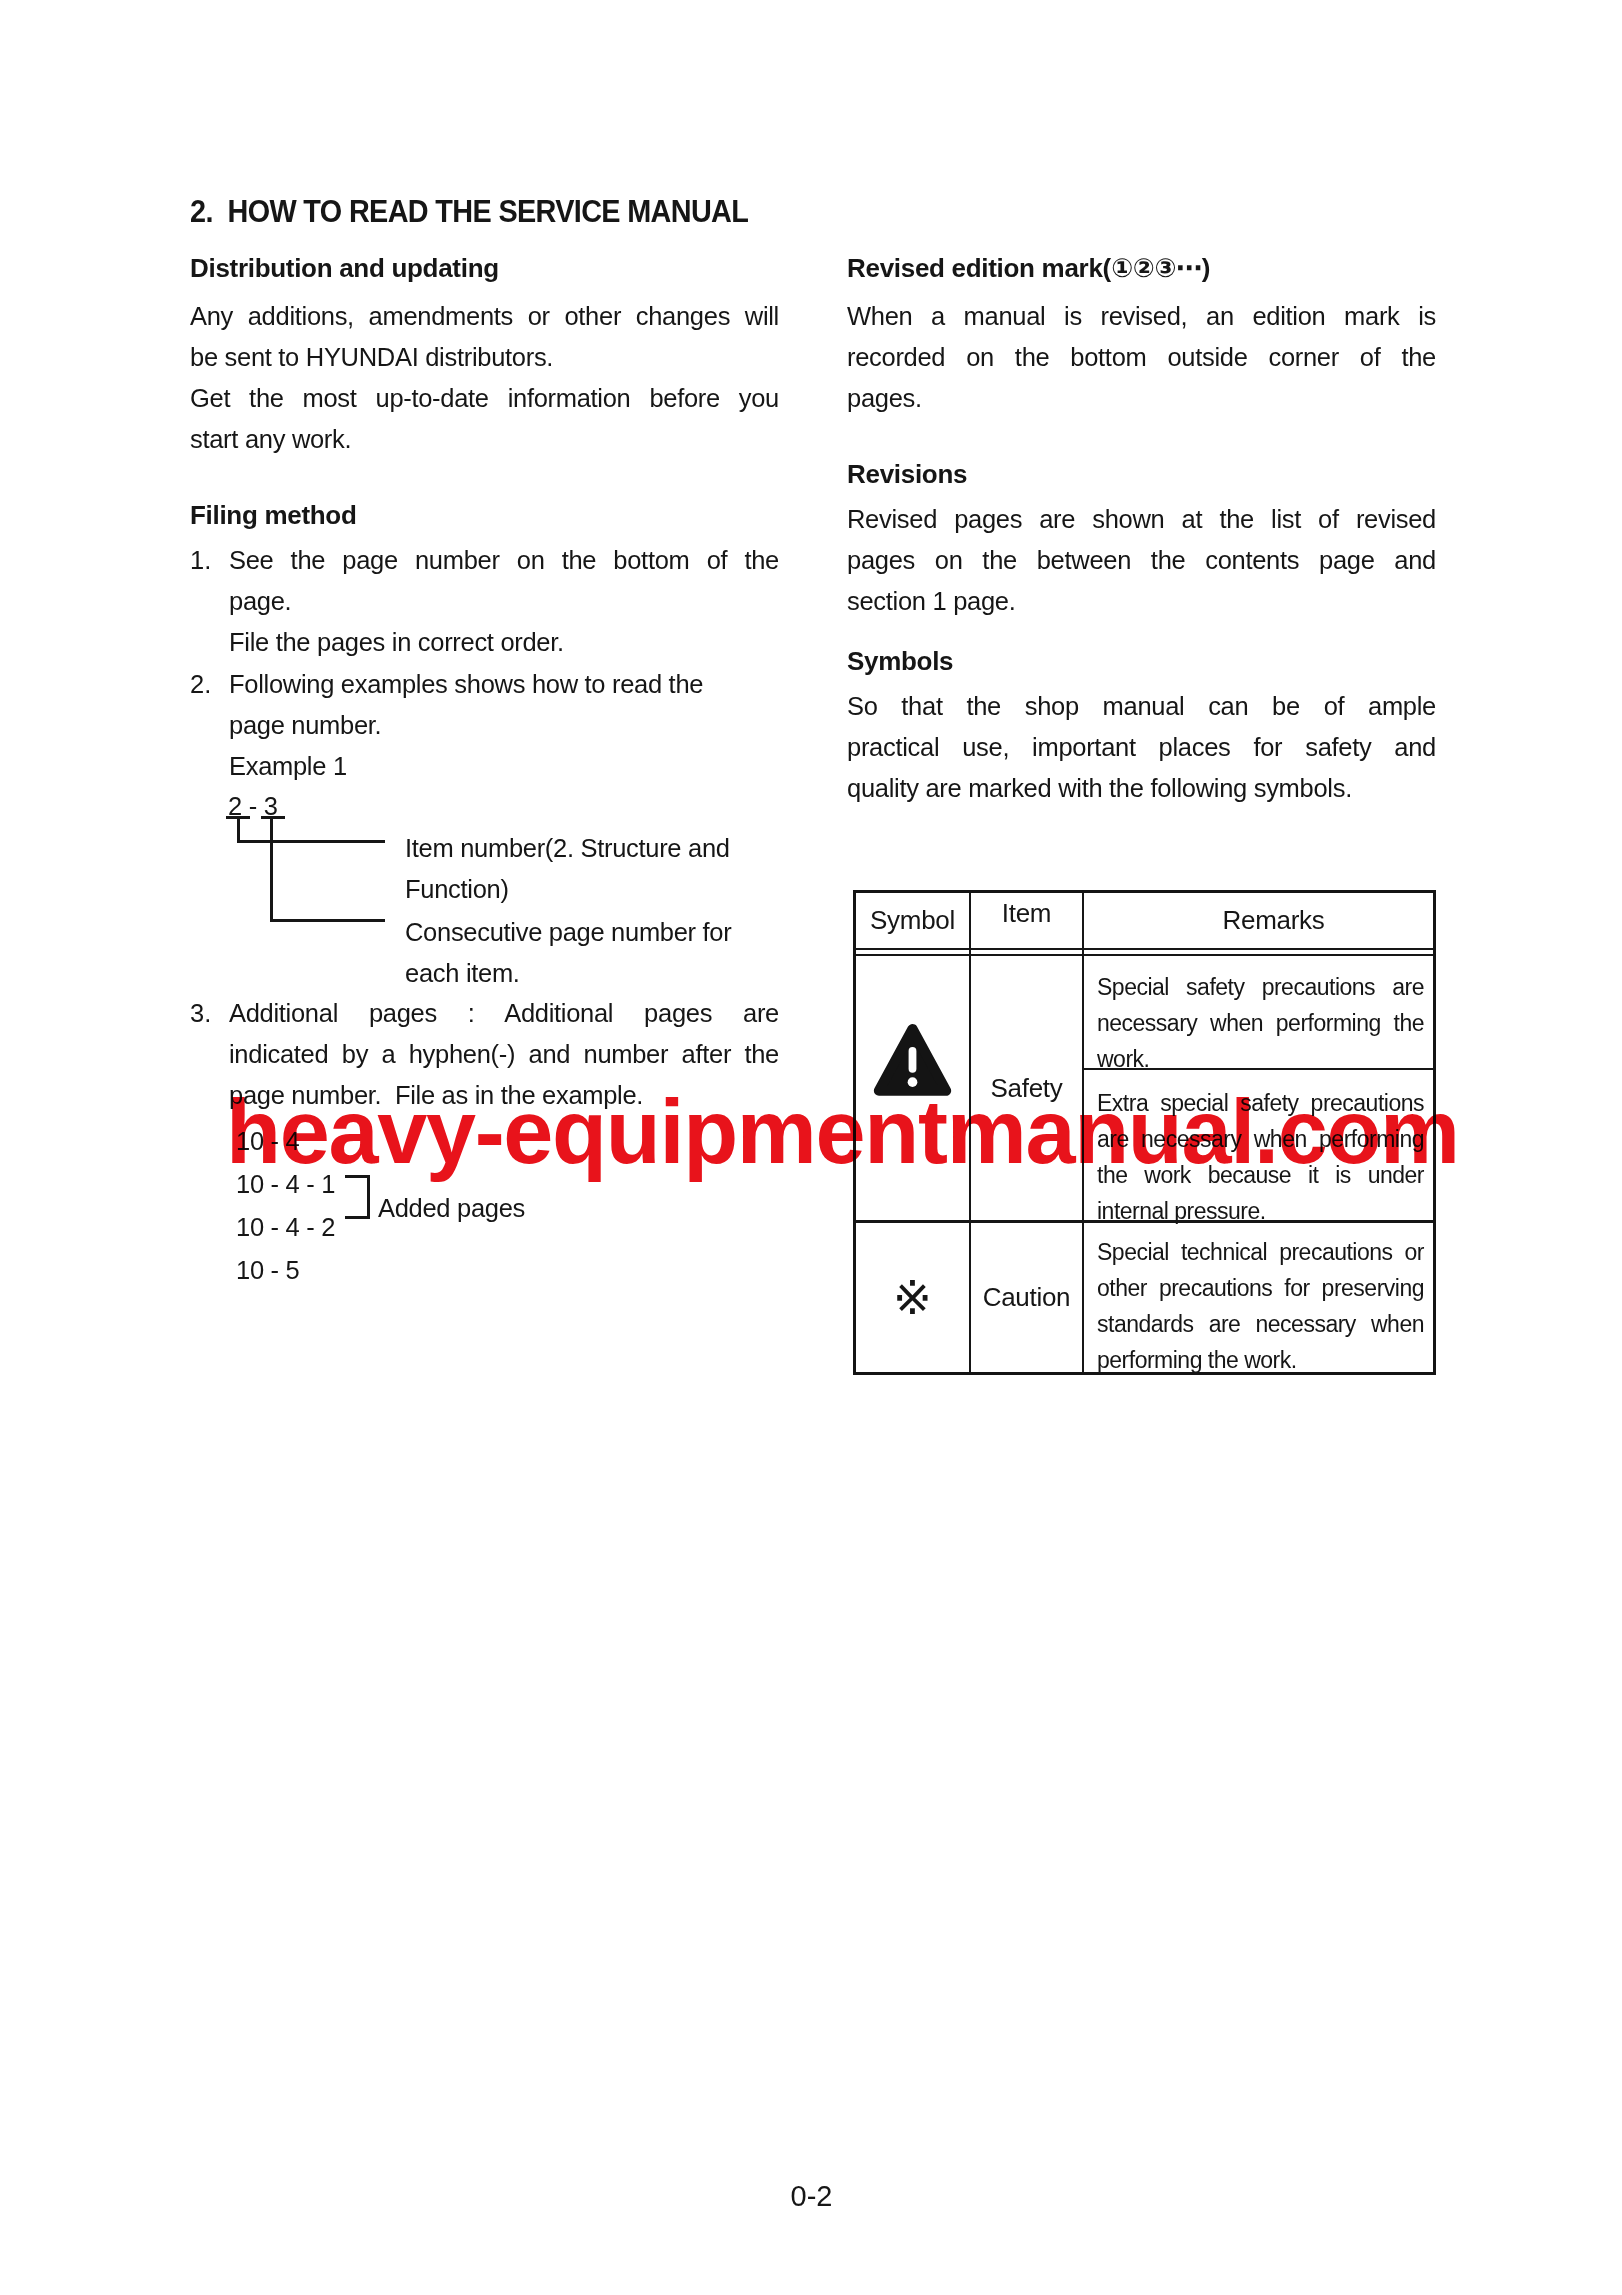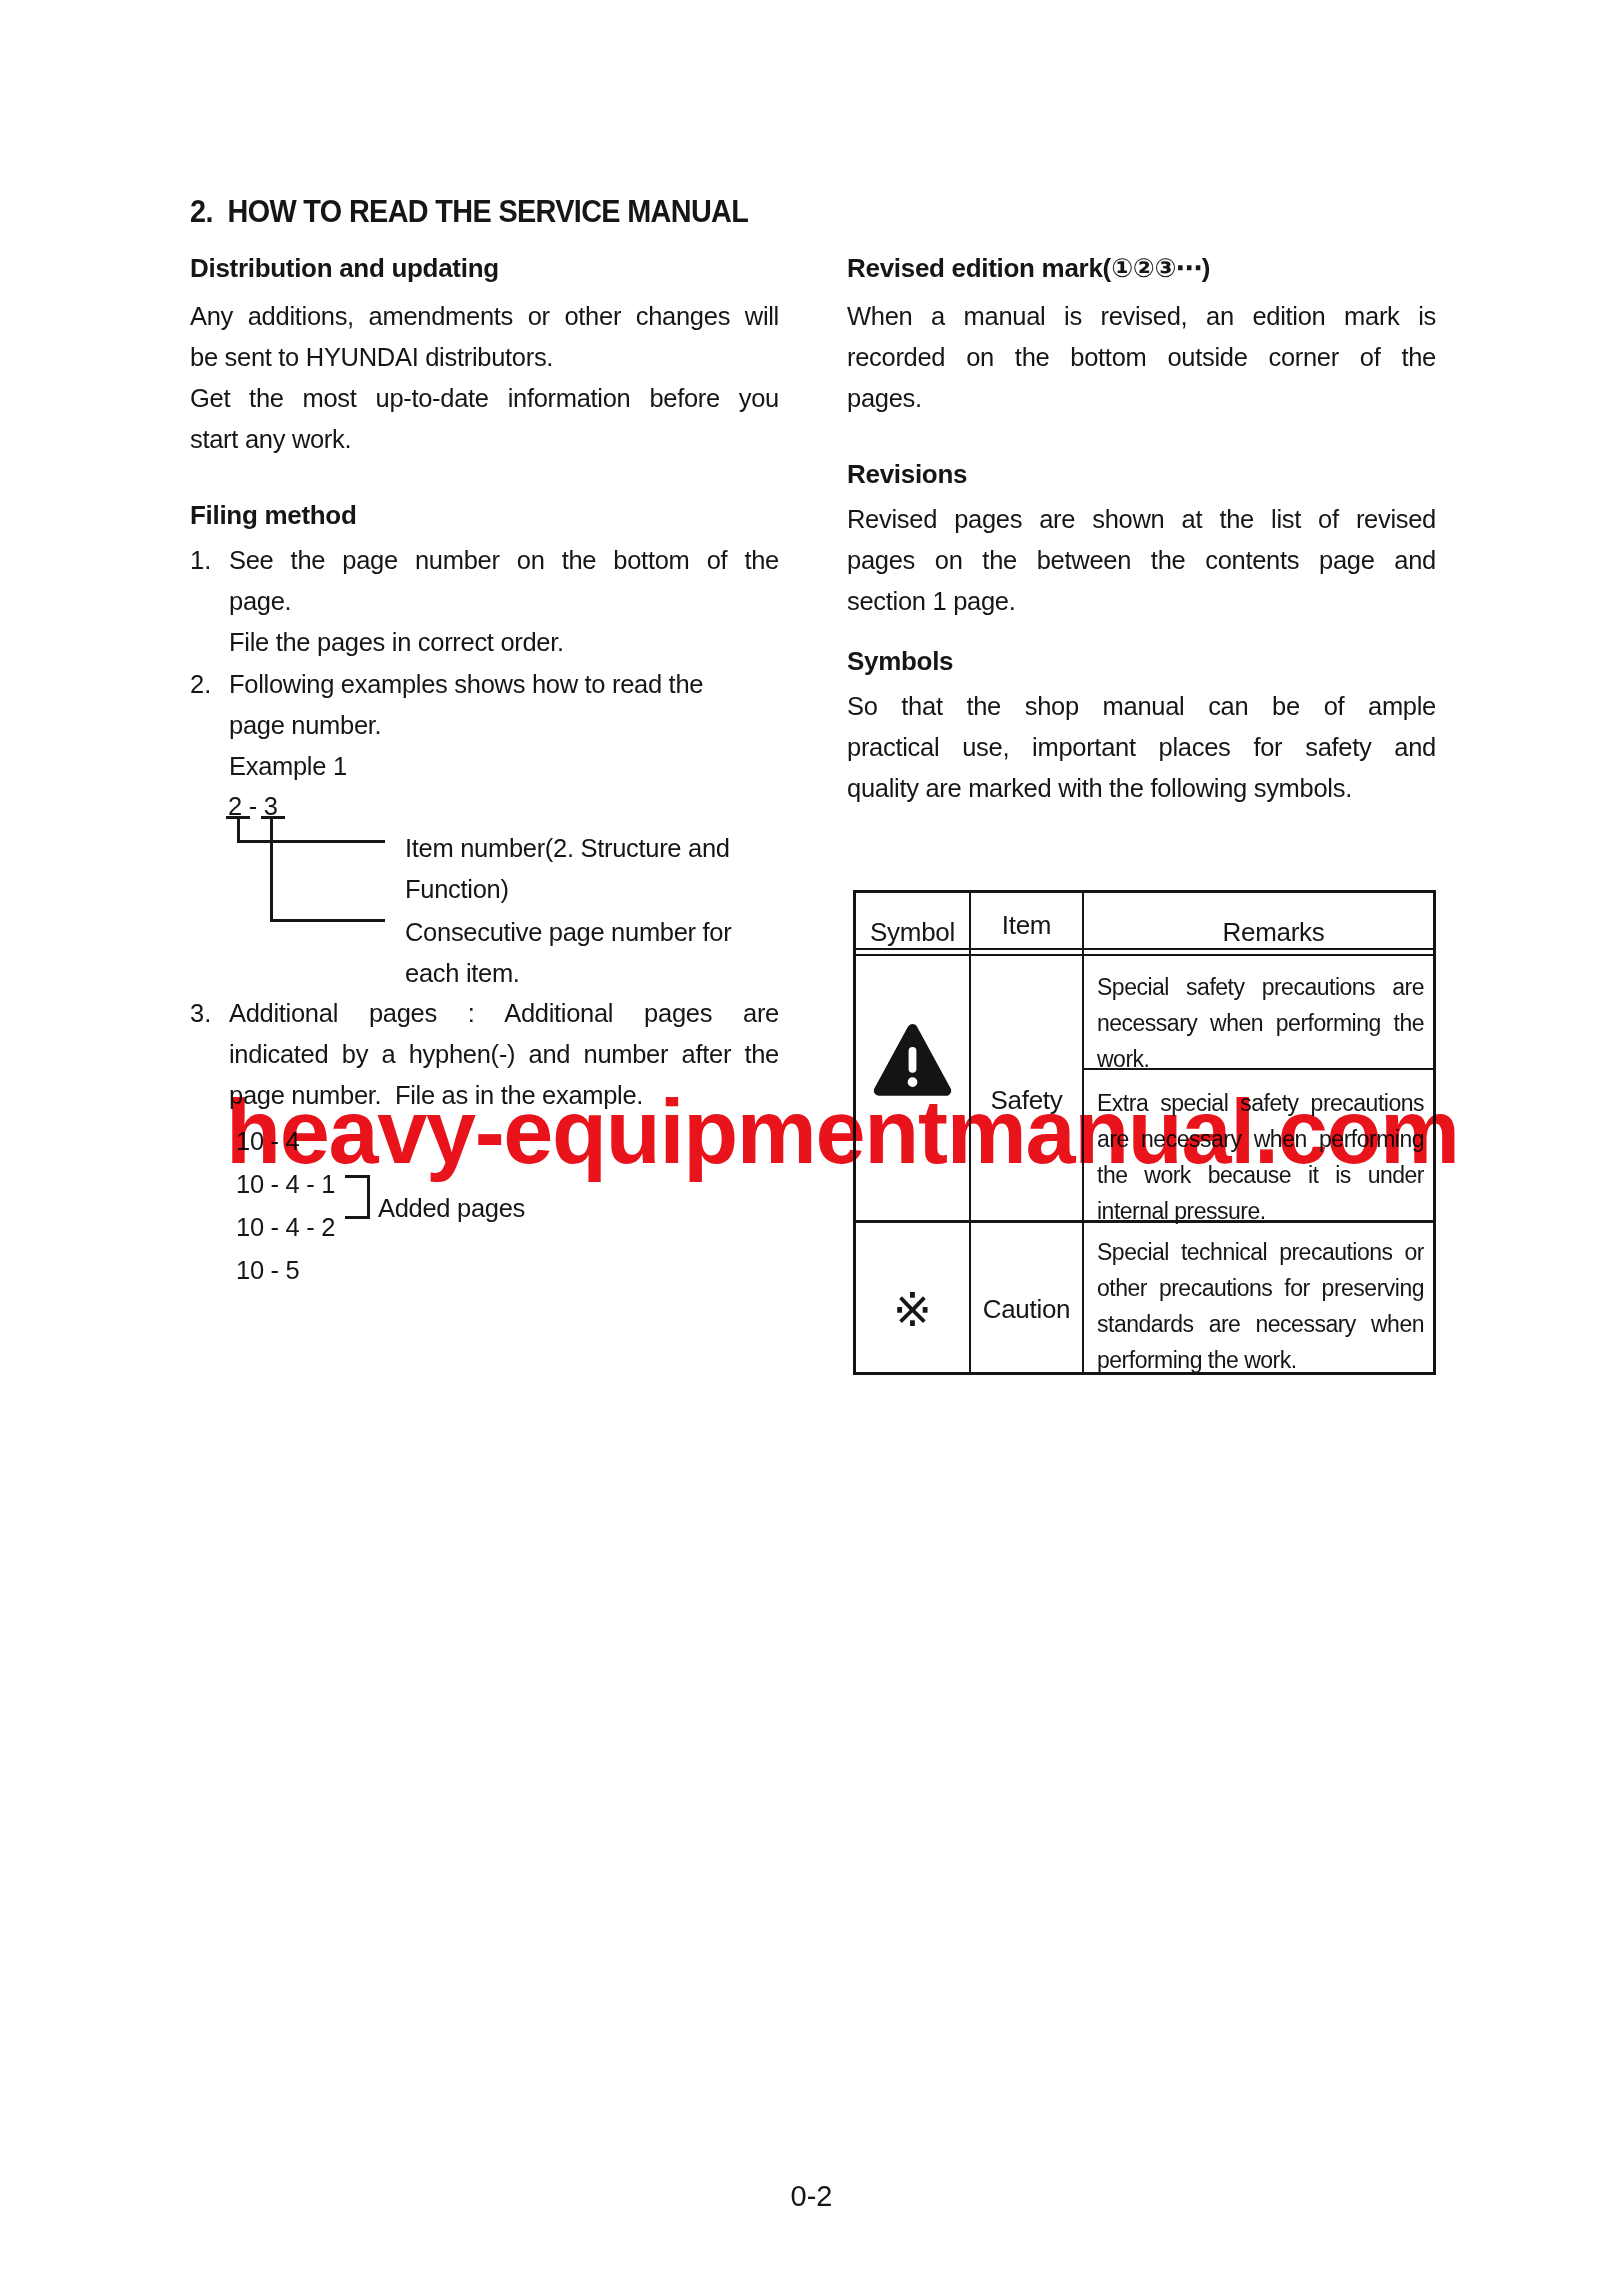--- a/index.html
+++ b/index.html
@@ -11,21 +11,21 @@
   .head{font-size:26px;font-weight:bold;letter-spacing:-0.3px;height:33px;line-height:33px;white-space:pre;}
   .blk{font-size:25.5px;letter-spacing:-0.3px;}
   .blk .ln{height:41px;line-height:41px;}
   .j{text-align:justify;text-align-last:justify;}
   .pre{white-space:pre-wrap;}
   .marker{font-size:25.5px;height:41px;line-height:41px;}
   .dline{background:#161616;}
   .pages .ln{height:43px;line-height:43px;}
   
   .stable{border:3.3px solid #141414;}
-  .stable .cellc{display:flex;align-items:center;justify-content:center;text-align:left;margin-top:12px;}
+  .stable .cellc{display:flex;align-items:center;justify-content:center;text-align:left;}
   .stable .hdr{font-size:26px;letter-spacing:-0.3px;}
   .titem{font-size:26px;letter-spacing:-0.3px;}
   .tblk{font-size:23px;letter-spacing:-0.5px;}
   .tblk .ln{height:36px;line-height:36px;}
   .refmark{font-size:47px;line-height:47px;}
   .watermark{font-size:90px;font-weight:bold;letter-spacing:-1.3px;white-space:nowrap;
              mix-blend-mode:multiply;z-index:50;}
   .pagenum{width:1623px;text-align:center;font-size:29px;}
 </style>
 </head>

